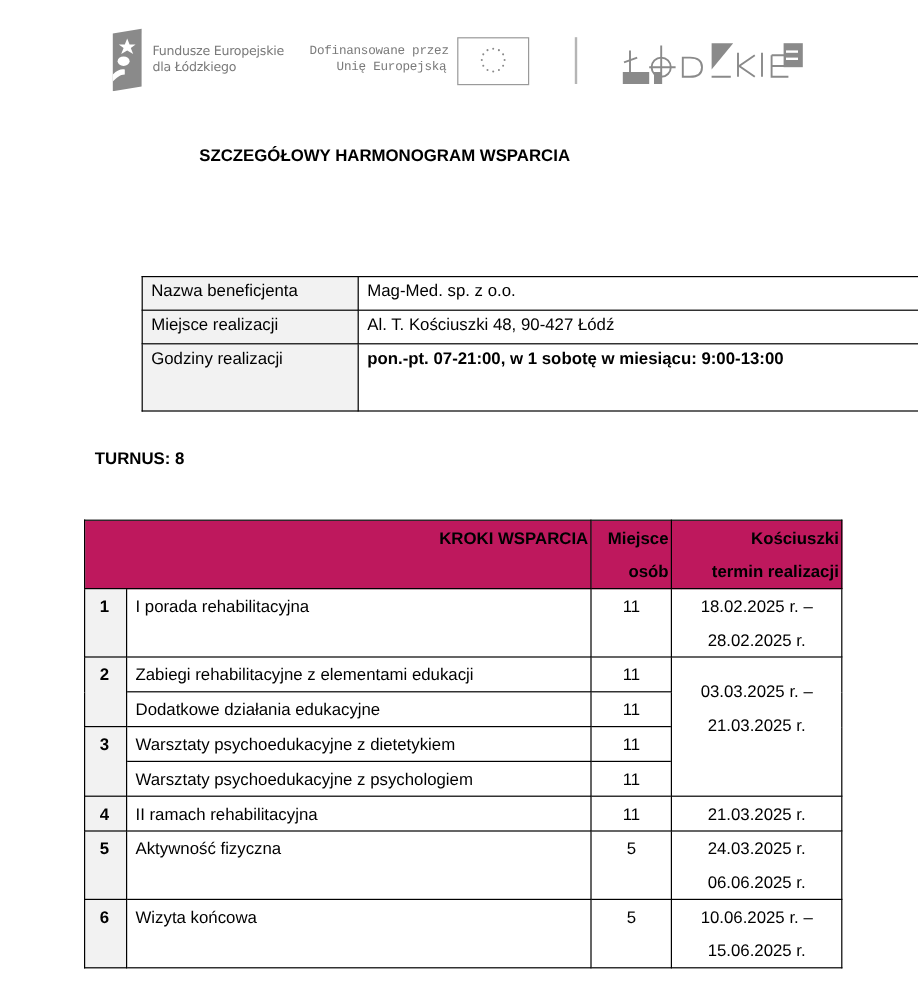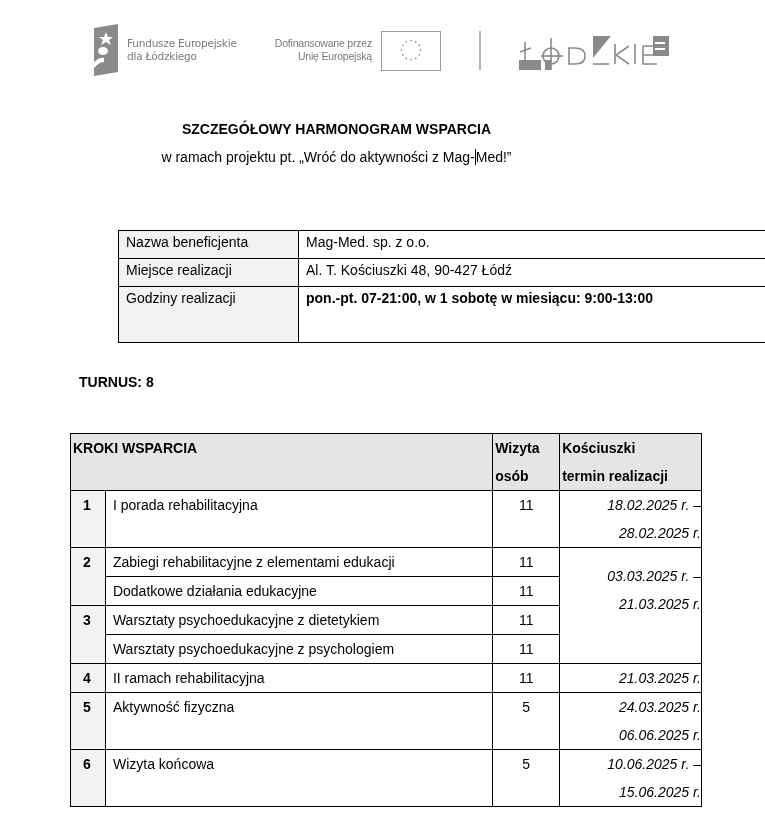--- a/index.html
+++ b/index.html
@@ -4,54 +4,54 @@
   <style>
     * { box-sizing: border-box; margin: 0; padding: 0; }
     html, body { width: 765px; height: 828px; background: #ffffff; overflow: hidden; }
     body { position: relative; font-family: "Liberation Sans", sans-serif; color: #000; }
 
     
     .logo-bar { position: absolute; left: 0; top: 0; width: 765px; height: 90px; }
     .fe-logo { position: absolute; left: 88px; top: 22px; width: 34px; height: 54px; }
     .fe-text { position: absolute; left: 127px; top: 37px; font-size: 10.5px; line-height: 13px; color: #7a7a7a; font-family: "DejaVu Sans", sans-serif; letter-spacing: -0.2px; }
     .fe-text div { white-space: nowrap; }
-    .cofin-text { position: absolute; left: 258px; top: 37px; width: 114px; font-size: 10.5px; line-height: 13px; color: #7a7a7a; font-family: Liberation Sans, sans-serif; text-align: right; letter-spacing: -0.2px; }
+    .cofin-text { position: absolute; left: 258px; top: 37px; width: 114px; font-size: 10.5px; line-height: 13px; color: #7a7a7a; font-family: Liberation Mono, monospace; text-align: right; letter-spacing: -0.2px; }
     .cofin-text div { white-space: nowrap; }
     .eu-flag { position: absolute; left: 381px; top: 31px; width: 60px; height: 40px; border: 1.5px solid #9a9a9a; background: #fff; }
     .logo-divider { position: absolute; left: 479px; top: 31px; width: 1.5px; height: 39px; background: #b5b5b5; }
     .lodzkie-logo { position: absolute; left: 517px; top: 30px; width: 155px; height: 42px; }
 
     
-    .title-block { position: absolute; left: 16px; top: 120px; width: 641px; text-align: center; }
+    .title-block { position: absolute; left: 0; top: 120px; width: 641px; text-align: center; }
     .doc-title { font-weight: bold; font-size: 14px; line-height: 18px; height: 20px; }
     .doc-subtitle { font-size: 14px; line-height: 18px; height: 26px; padding-top: 8px; }
     .doc-number { font-size: 14px; line-height: 18px; height: 26px; padding-top: 10px; }
     .cursor-mark { display: inline-block; width: 1px; height: 16px; background: #000; vertical-align: -3px; margin: 0 0 0 0; }
 
     
     .info-table { position: absolute; left: 78px; top: 230px; width: 736px; border-collapse: collapse; font-size: 14px; margin-left: 40px; }
     .info-table td { border: 1px solid #000; padding: 2px 7px 0 7px; vertical-align: top; line-height: 18px; }
     .info-table td.label { width: 180px; background: #f2f2f2; }
     .info-table tr.r1 td { height: 28px; }
     .info-table tr.r2 td { height: 28px; }
     .info-table tr.r3 td { height: 56px; }
     .info-table td.bold { font-weight: bold; }
 
     
     .turnus { position: absolute; left: 79px; top: 373px; font-weight: bold; font-size: 14px; line-height: 18px; }
 
     
     .steps-table { position: absolute; left: 70px; top: 433px; width: 632px; border-collapse: collapse; font-size: 14px; }
     .steps-table td, .steps-table th { border: 1px solid #000; vertical-align: top; line-height: 28px; }
-    .steps-table th { background: #e5e5e5; font-weight: bold; text-align: left; padding: 0 2px; }
+    .steps-table th { background: #be185d; font-weight: bold; text-align: right; padding: 0 2px; }
     .steps-table th.kroki { padding-top: 0; }
     .steps-table td.num { width: 35px; background: #f2f2f2; font-weight: bold; text-align: center; padding-right: 2px; }
     .steps-table td.name { width: 388px; padding: 0 7px; }
     .steps-table td.count { width: 67px; text-align: center; }
-    .steps-table td.date { width: 142px; text-align: right; font-style: italic; }
+    .steps-table td.date { width: 142px; text-align: center; }
     .steps-table td.date-mid { vertical-align: top; padding-top: 0; }
     .steps-table tr.h1 th { height: 28px; }
     .steps-table tr.two td { height: 56px; }
     .steps-table tr.one td { height: 28px; }
     .date-span-inner { padding-top: 14px; }
   </style>
 </head>
 <body>
 
 <div class="logo-bar">
@@ -116,23 +116,20 @@
     </g>
     <g fill="#ffffff">
       <rect x="138" y="12" width="10" height="2"></rect>
       <rect x="138" y="18" width="10" height="2"></rect>
     </g>
   </svg>
 </div>
 
 <div class="title-block">
   <div class="doc-title">SZCZEGÓŁOWY HARMONOGRAM WSPARCIA</div>
-  <div class="doc-subtitle">
-    <span>w ramach projektu pt. „Wróć do aktywności z Mag-</span><span class="cursor-mark"></span><span>Med!”</span>
-  </div>
 </div>
 
 <table class="info-table">
   <tbody>
       <tr class="r1">
     <td class="label">Nazwa beneficjenta</td>
     <td>Mag-Med. sp. z o.o.</td>
   </tr>
   <tr class="r2">
     <td class="label">Miejsce realizacji</td>
@@ -145,21 +142,21 @@
 </tbody>
   </table>
 
 <div class="turnus">TURNUS: 8</div>
 
 <table class="steps-table">
   <tbody>
       <tr class="h1">
     <th colspan="2" class="kroki">KROKI WSPARCIA</th>
     <th>
-      <div>Wizyta</div>
+      <div>Miejsce</div>
       <div>osób</div>
     </th>
     <th>
       <div>Kościuszki</div>
       <div>termin realizacji</div>
     </th>
   </tr>
 
   <tr class="two">
     <td class="num">1</td>

